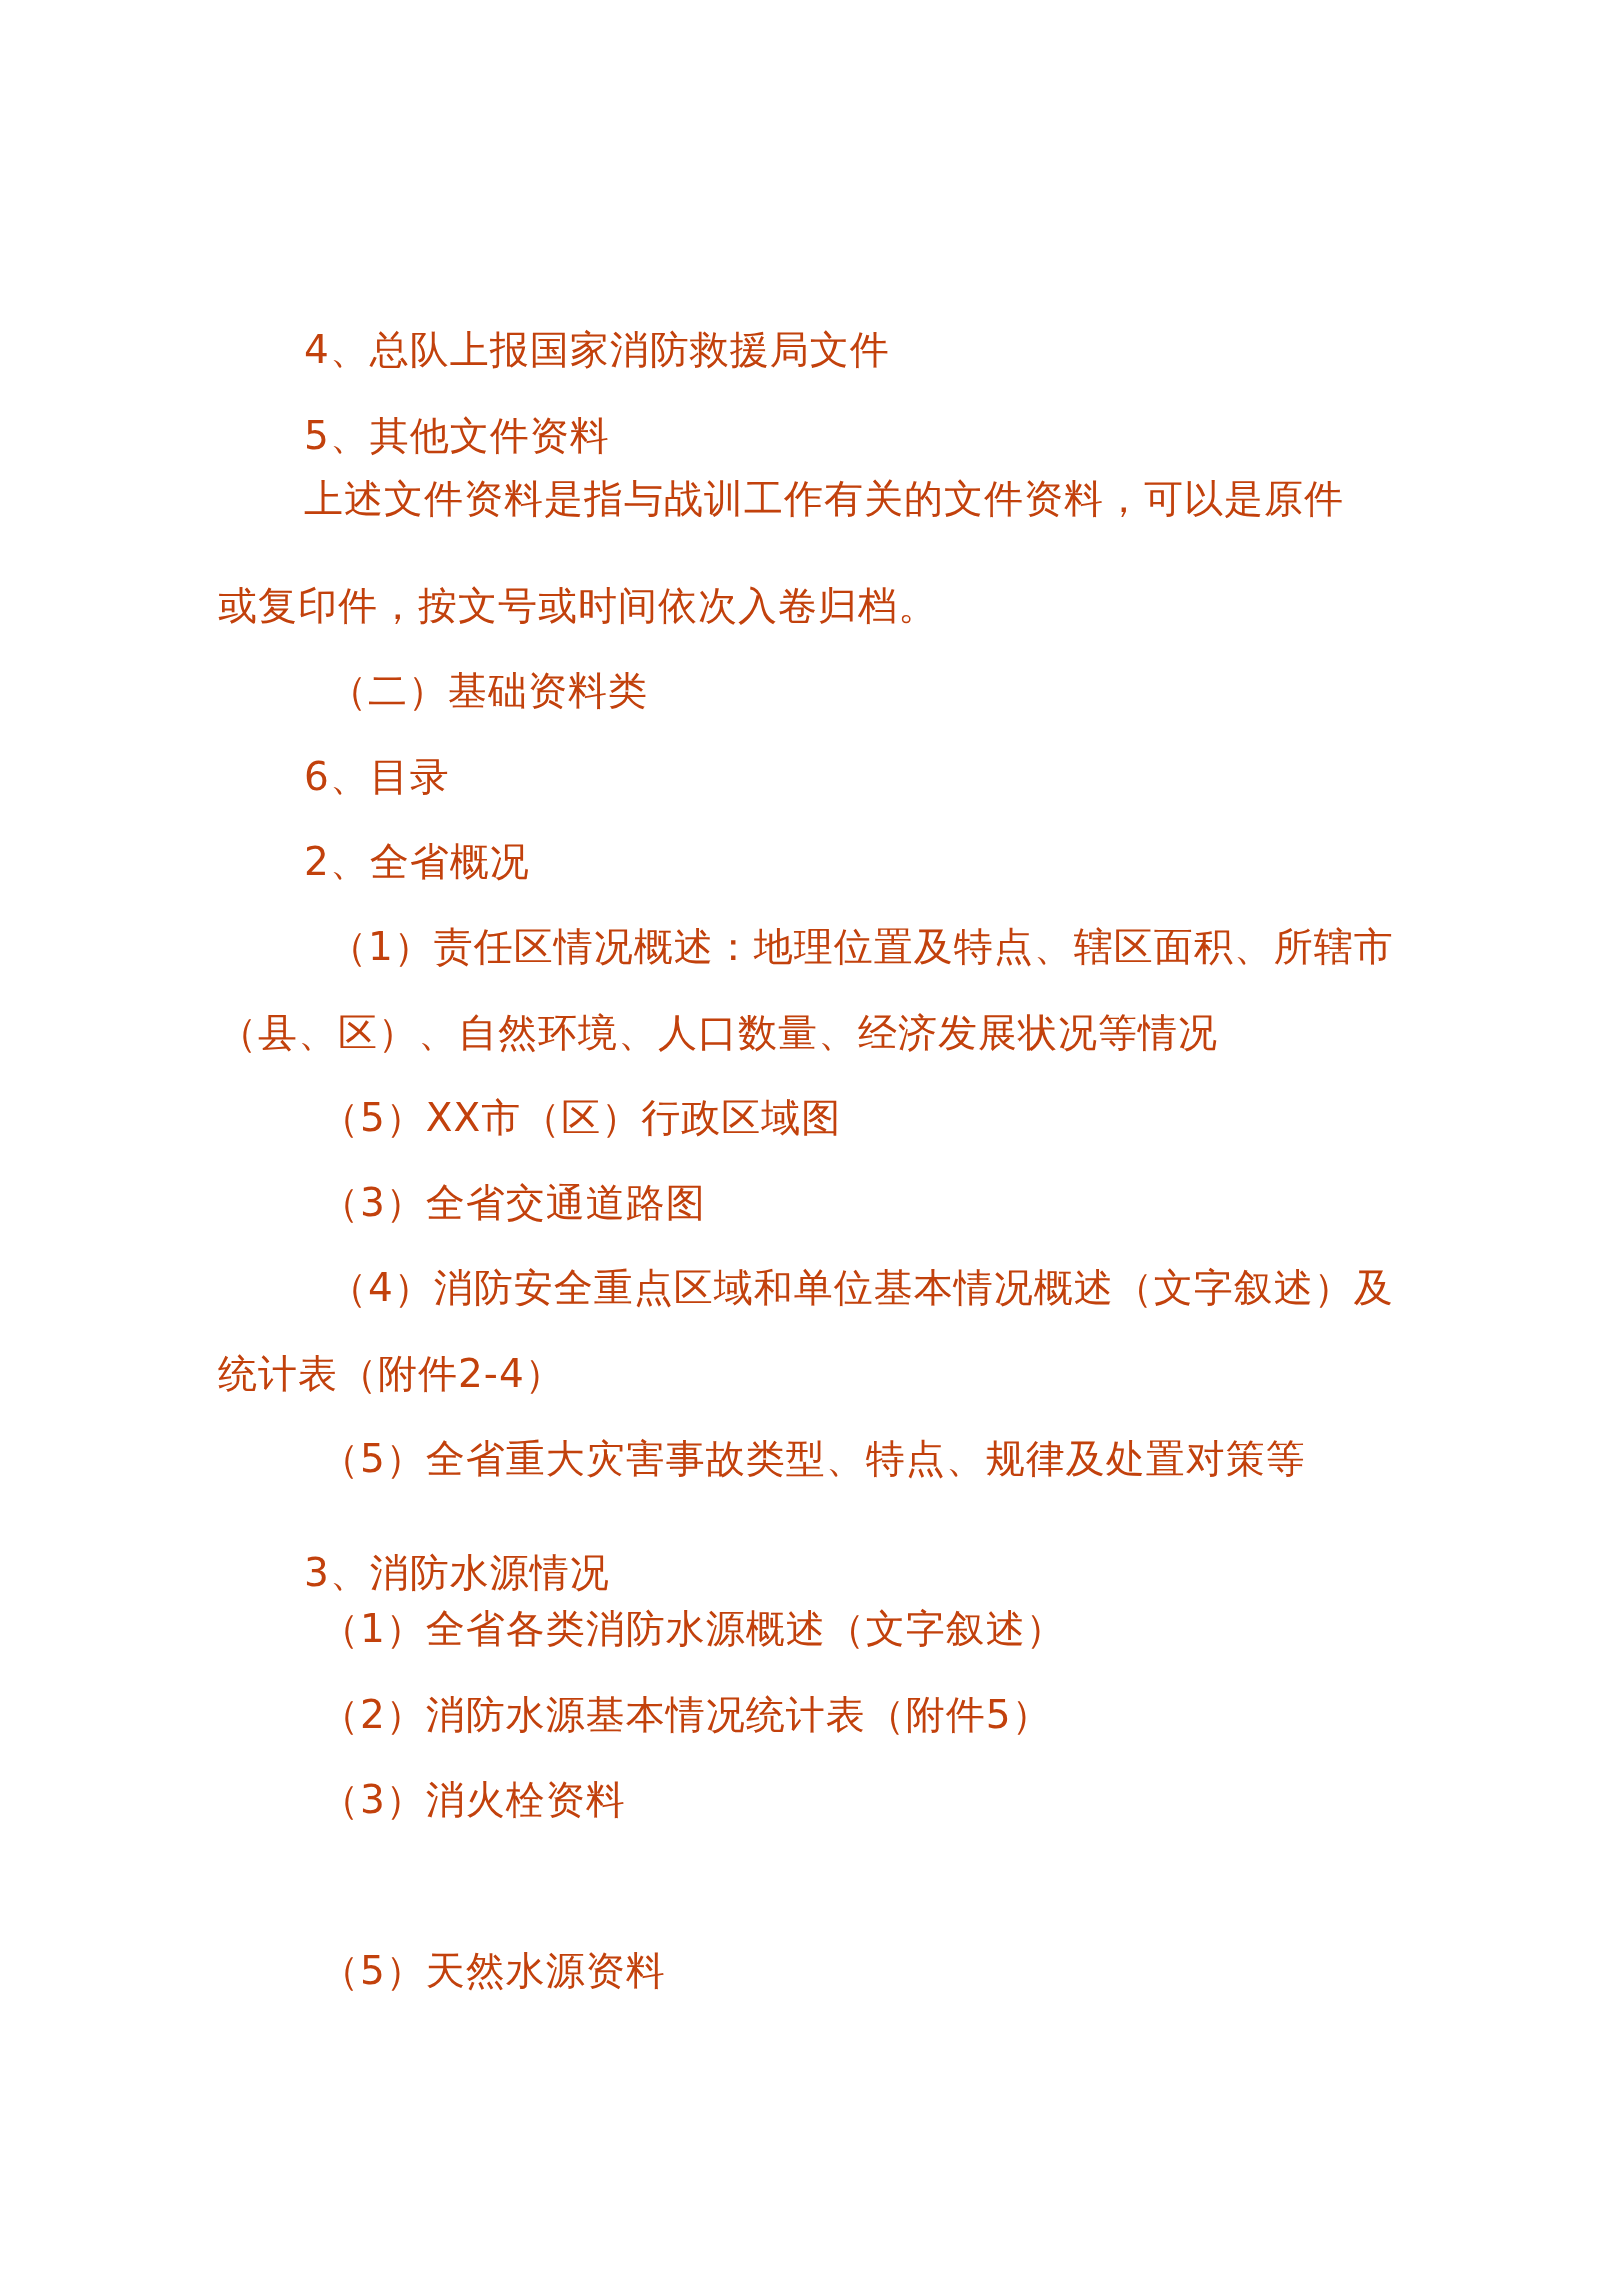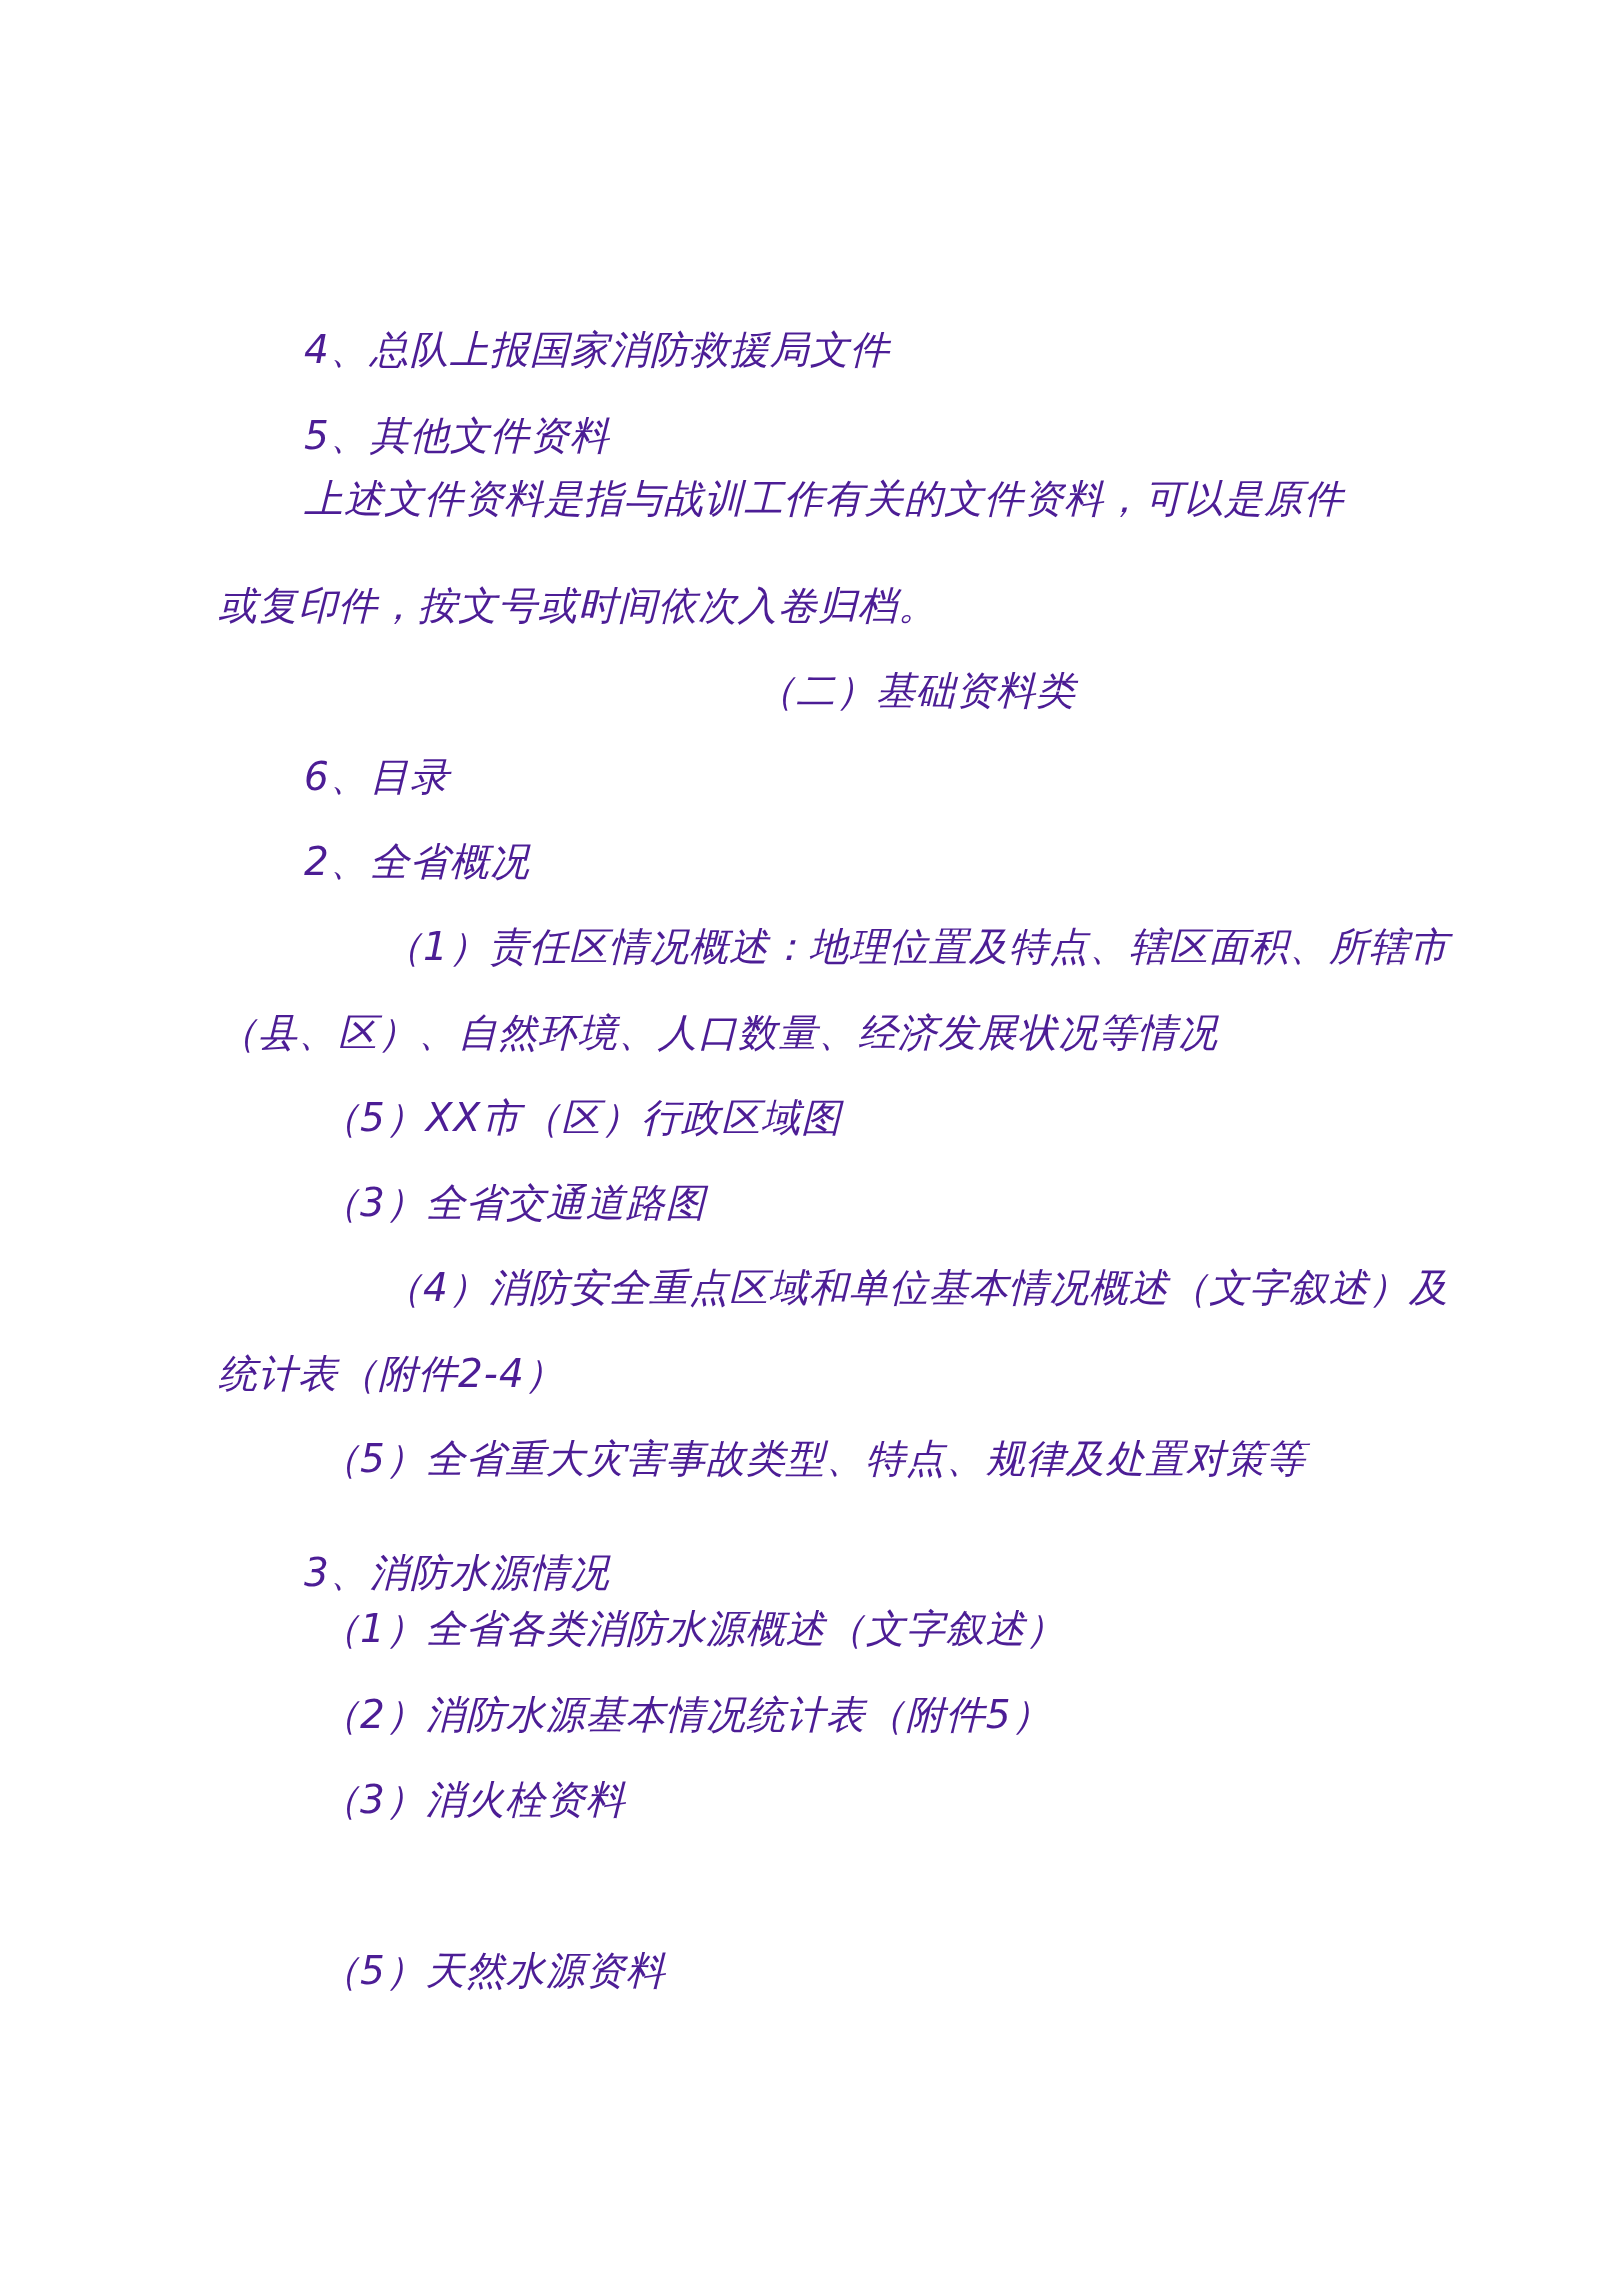--- a/index.html
+++ b/index.html
@@ -1,26 +1,26 @@
 <!DOCTYPE html>
 <html><head>
   <meta charset="utf-8">
   <style>
     html, body { margin: 0; padding: 0; background: #ffffff; }
     body { width: 1621px; height: 2293px; position: relative; overflow: hidden; }
     .page {
       position: absolute; left: 0; top: 0; width: 1621px; height: 2293px; background: #ffffff;
-      font-family: "DejaVu Sans", "Liberation Sans", sans-serif; color: #4c1d95; font-style: italic;
+      font-family: "DejaVu Sans", "Liberation Sans", sans-serif; color: #c2410c;
     }
     .line {
       position: absolute; left: 218px; width: 1206px;
       font-size: 39px; line-height: 47px; white-space: nowrap; letter-spacing: 1px;
     }
     .indent2 { left: 304px; }
-    .indent-paren { left: 313px; text-align: center; }
+    .indent-paren { left: 328px; }
     .indent-sub { left: 320px; }
   </style>
 </head>
 <body>
 
 <div class="page">
   <div class="line indent2" style="top:326px">4、总队上报国家消防救援局文件</div>
   <div class="line indent2" style="top:412px">5、其他文件资料</div>
   <div class="line indent2" style="top:475px">上述文件资料是指与战训工作有关的文件资料，可以是原件</div>
   <div class="line" style="top:582px">或复印件，按文号或时间依次入卷归档。</div>

